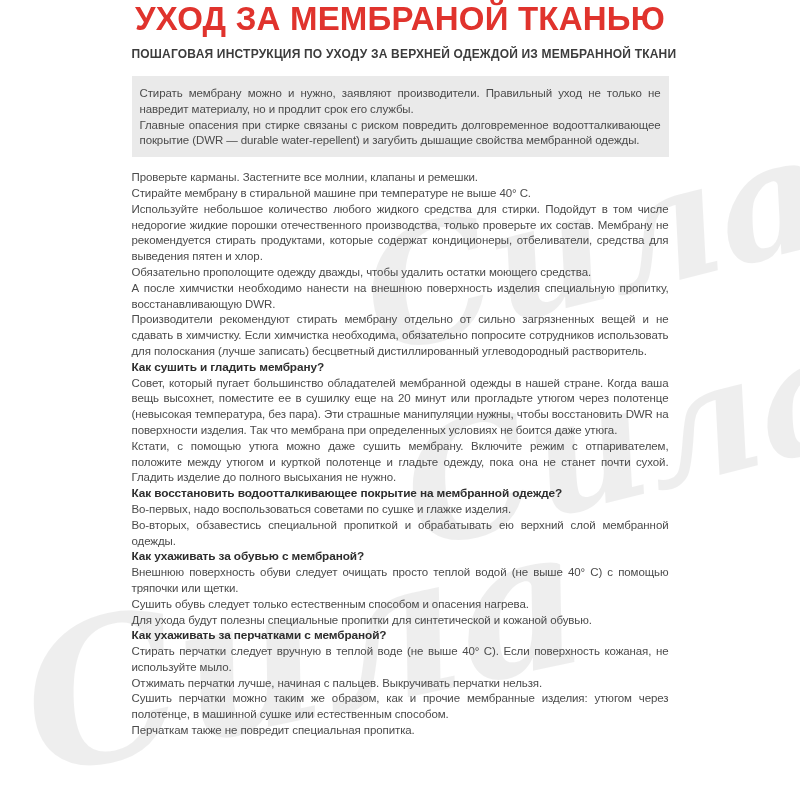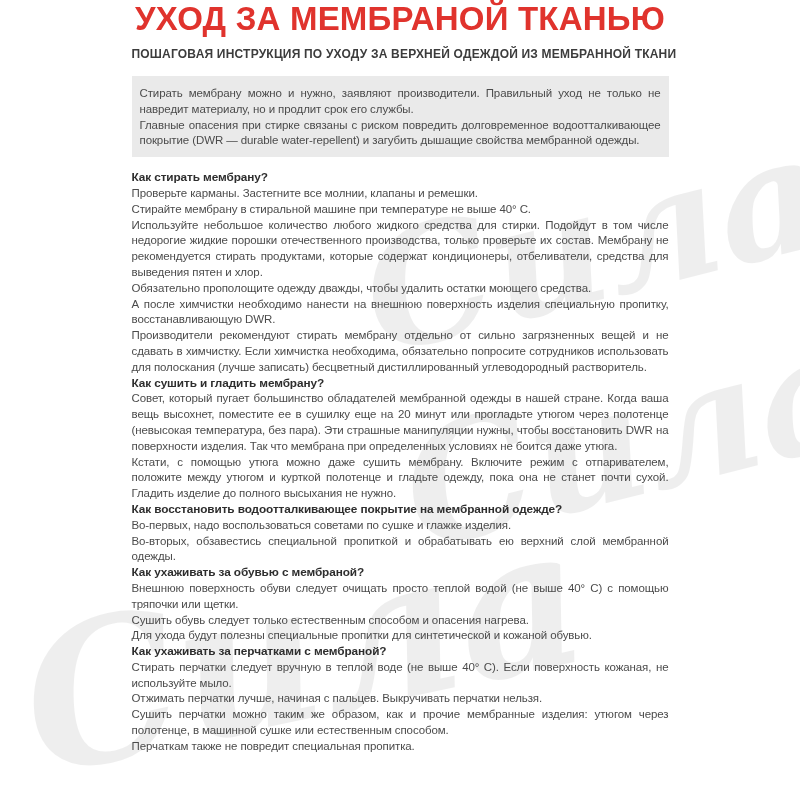--- a/index.html
+++ b/index.html
@@ -56,21 +56,20 @@
   <div class="content">
     <h1 class="title">УХОД ЗА МЕМБРАНОЙ ТКАНЬЮ</h1>
     <h2 class="subtitle">ПОШАГОВАЯ ИНСТРУКЦИЯ ПО УХОДУ ЗА ВЕРХНЕЙ ОДЕЖДОЙ ИЗ МЕМБРАННОЙ ТКАНИ</h2>
 
     <div class="intro" id="intro-box">
         <p class="line">Стирать мембрану можно и нужно, заявляют производители. Правильный уход не только не навредит материалу, но и продлит срок его службы.</p>
         <p class="line">Главные опасения при стирке связаны с риском повредить долговременное водоотталкивающее покрытие (DWR — durable water-repellent) и загубить дышащие свойства мембранной одежды.</p>
       </div>
 
     <div class="body-text" id="sections-container">
-        <h3 class="q">Как стирать мембрану?</h3>
         <p class="line">Проверьте карманы. Застегните все молнии, клапаны и ремешки.</p>
         <p class="line">Стирайте мембрану в стиральной машине при температуре не выше 40° С.</p>
         <p class="line">Используйте небольшое количество любого жидкого средства для стирки. Подойдут в том числе недорогие жидкие порошки отечественного производства, только проверьте их состав. Мембрану не рекомендуется стирать продуктами, которые содержат кондиционеры, отбеливатели, средства для выведения пятен и хлор.</p>
         <p class="line">Обязательно прополощите одежду дважды, чтобы удалить остатки моющего средства.</p>
         <p class="line">А после химчистки необходимо нанести на внешнюю поверхность изделия специальную пропитку, восстанавливающую DWR.</p>
         <p class="line">Производители рекомендуют стирать мембрану отдельно от сильно загрязненных вещей и не сдавать в химчистку. Если химчистка необходима, обязательно попросите сотрудников использовать для полоскания (лучше записать) бесцветный дистиллированный углеводородный растворитель.</p>
         <h3 class="q">Как сушить и гладить мембрану?</h3>
         <p class="line">Совет, который пугает большинство обладателей мембранной одежды в нашей стране. Когда ваша вещь высохнет, поместите ее в сушилку еще на 20 минут или прогладьте утюгом через полотенце (невысокая температура, без пара). Эти страшные манипуляции нужны, чтобы восстановить DWR на поверхности изделия. Так что мембрана при определенных условиях не боится даже утюга.</p>
         <p class="line">Кстати, с помощью утюга можно даже сушить мембрану. Включите режим с отпаривателем, положите между утюгом и курткой полотенце и гладьте одежду, пока она не станет почти сухой. Гладить изделие до полного высыхания не нужно.</p>
         <h3 class="q">Как восстановить водоотталкивающее покрытие на мембранной одежде?</h3>

